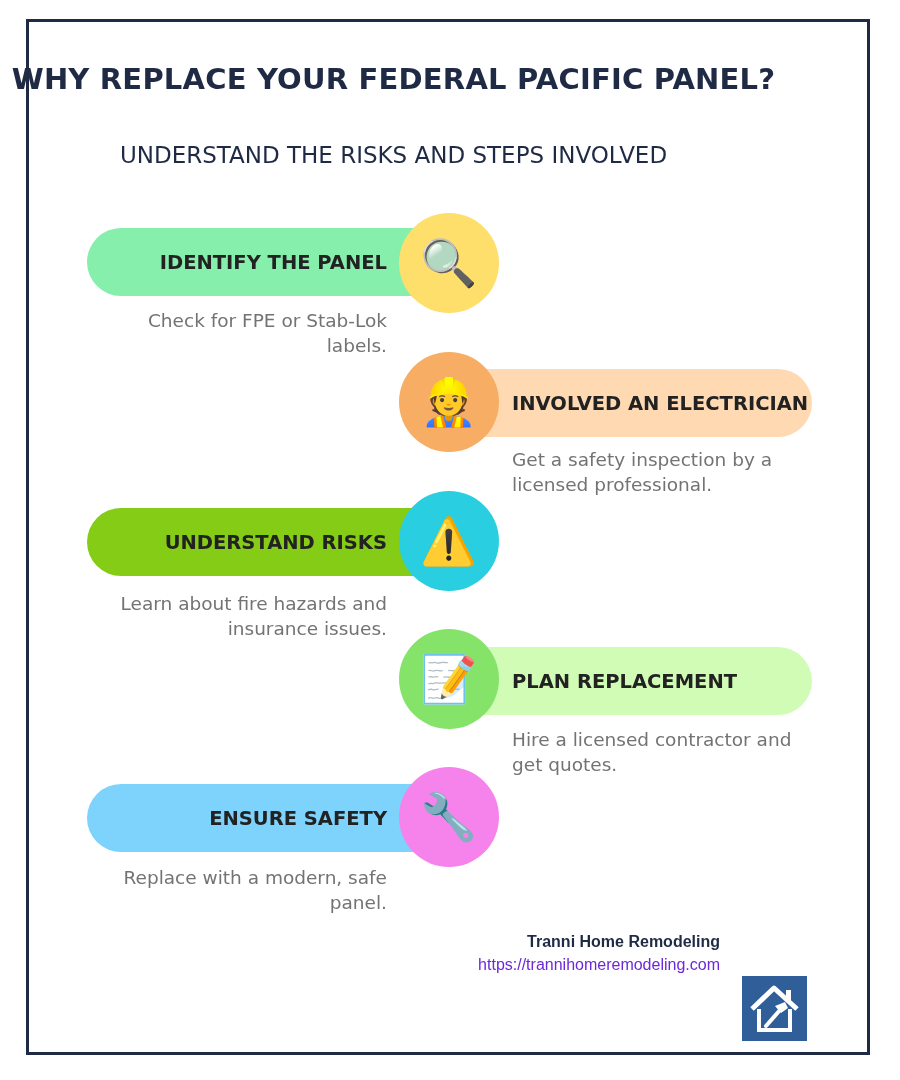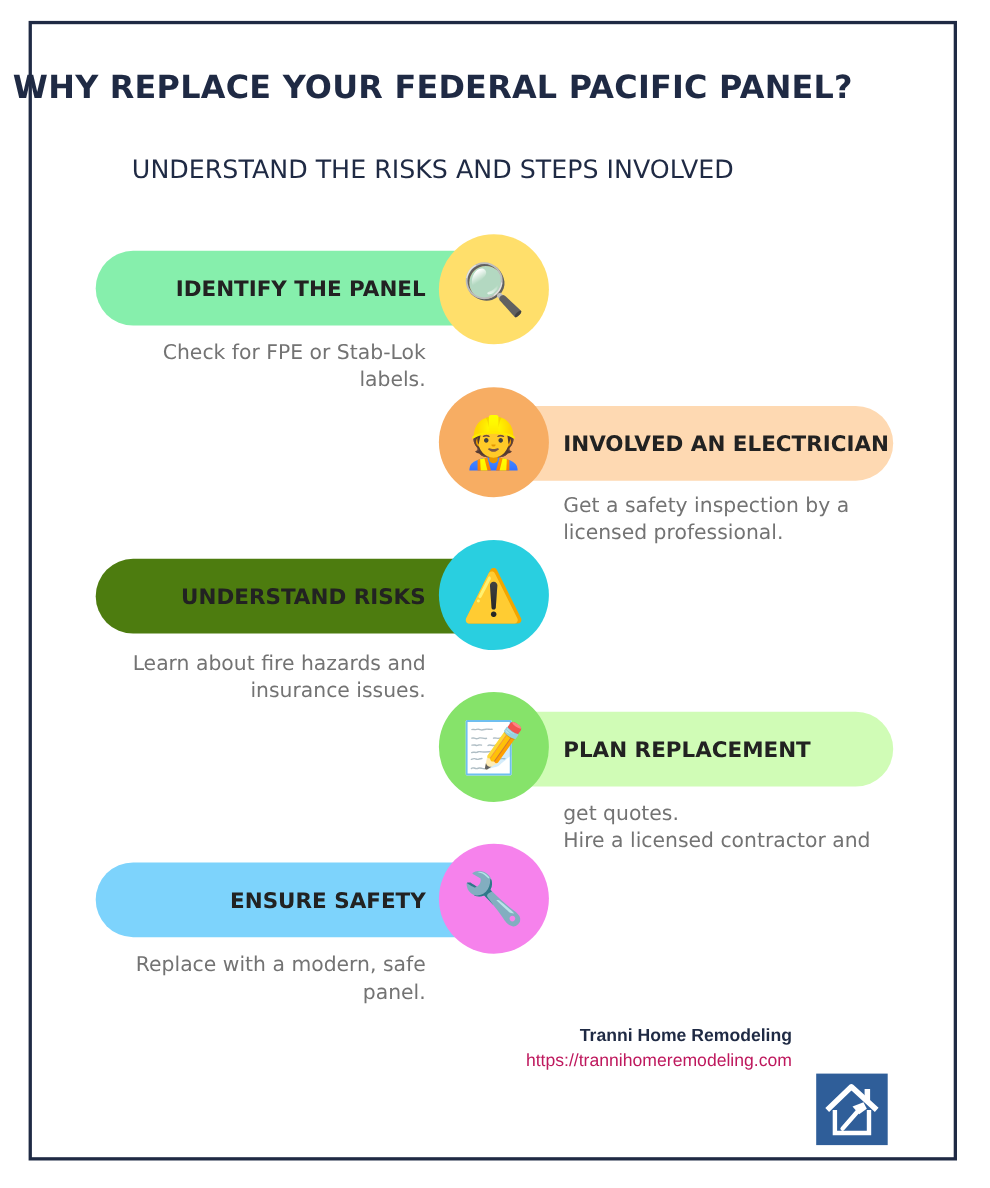--- a/index.html
+++ b/index.html
@@ -11,21 +11,21 @@
   .pill{position:absolute;height:68px;border-radius:34px;box-sizing:border-box;display:flex;align-items:center;}
   .pill.left{left:87px;width:360px;justify-content:flex-end;padding-right:60px;}
   .pill.right{left:450px;width:362px;justify-content:flex-start;padding-left:62px;}
   .pill .label{font-size:19.5px;font-weight:bold;color:#222;white-space:nowrap;}
   .circle{position:absolute;width:100px;height:100px;border-radius:50%;left:399px;display:flex;align-items:center;justify-content:center;font-size:46px;}
   .desc{position:absolute;font-size:18.5px;color:#737373;line-height:25px;}
   .desc.left{right:513px;width:300px;text-align:right;}
   .desc.right{left:512px;width:300px;text-align:left;}
   .brand{position:absolute;right:180px;top:931px;text-align:right;font-family:"Liberation Sans",sans-serif;}
   .brand .name{font-size:16px;font-weight:bold;color:#1f2a44;line-height:22px;}
-  .brand .url{font-size:16px;color:#be185d;line-height:24px;}
+  .brand .url{font-size:16px;color:#6d28d9;line-height:24px;}
   .logo{position:absolute;left:742px;top:976px;width:65px;height:65px;background:#2f5e99;}
 </style>
 </head>
 <body>
 
 <div class="frame"></div>
 
 <div class="title t1">WHY REPLACE YOUR FEDERAL PACIFIC PANEL?</div>
 <div class="title t2">UNDERSTAND THE RISKS AND STEPS INVOLVED</div>
 
@@ -44,40 +44,40 @@
   <span class="label">INVOLVED AN ELECTRICIAN</span>
 </div>
 <div class="circle" style="top:352px;background:#f7ad63;">
     <span>👷</span>
   </div>
 <div class="desc right" style="top:447px;">
   <div>Get a safety inspection by a</div>
     <div>licensed professional.</div>
 </div>
 
-<div class="pill left" style="top:508px;background:#4d7c0f;align-items:center;">
+<div class="pill left" style="top:508px;background:#84cc16;align-items:center;">
   <span class="label">UNDERSTAND RISKS</span>
 </div>
 <div class="circle" style="top:491px;background:#29cfe0;">
     <span>⚠️</span>
   </div>
 <div class="desc left" style="top:591px;">
   <div>Learn about fire hazards and</div>
     <div>insurance issues.</div>
 </div>
 
 <div class="pill right" style="top:647px;background:#d0fcb6;">
   <span class="label">PLAN REPLACEMENT</span>
 </div>
 <div class="circle" style="top:629px;background:#86e36a;">
     <span>📝</span>
   </div>
 <div class="desc right" style="top:727px;">
-  <div>get quotes.</div>
-    <div>Hire a licensed contractor and</div>
+  <div>Hire a licensed contractor and</div>
+    <div>get quotes.</div>
 </div>
 
 <div class="pill left" style="top:784px;background:#7dd3fc;">
   <span class="label">ENSURE SAFETY</span>
 </div>
 <div class="circle" style="top:767px;background:#f682ec;">
     <span>🔧</span>
   </div>
 <div class="desc left" style="top:865px;">
   <div>Replace with a modern, safe</div>

